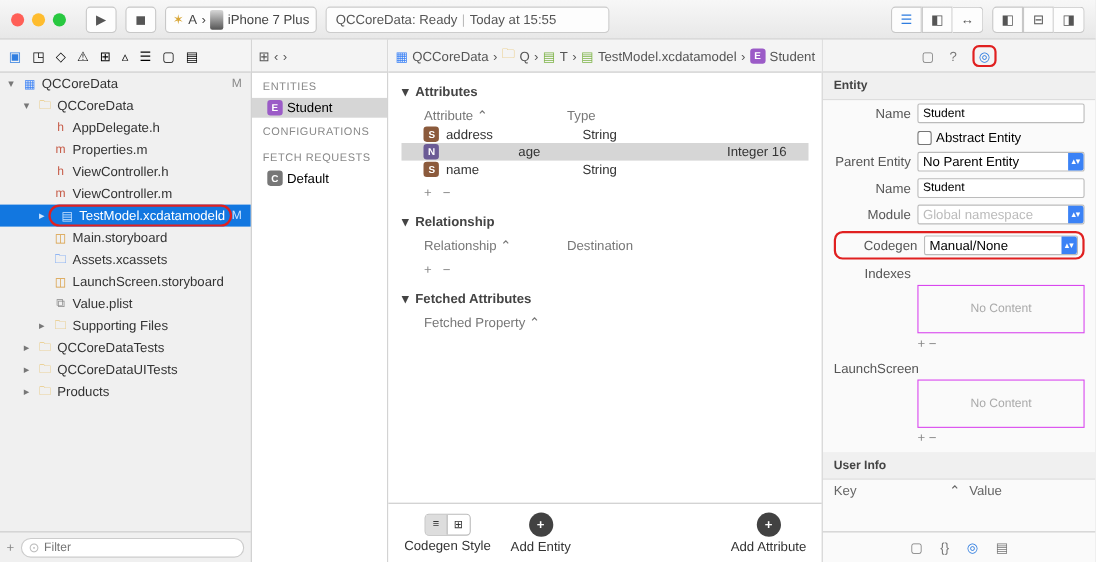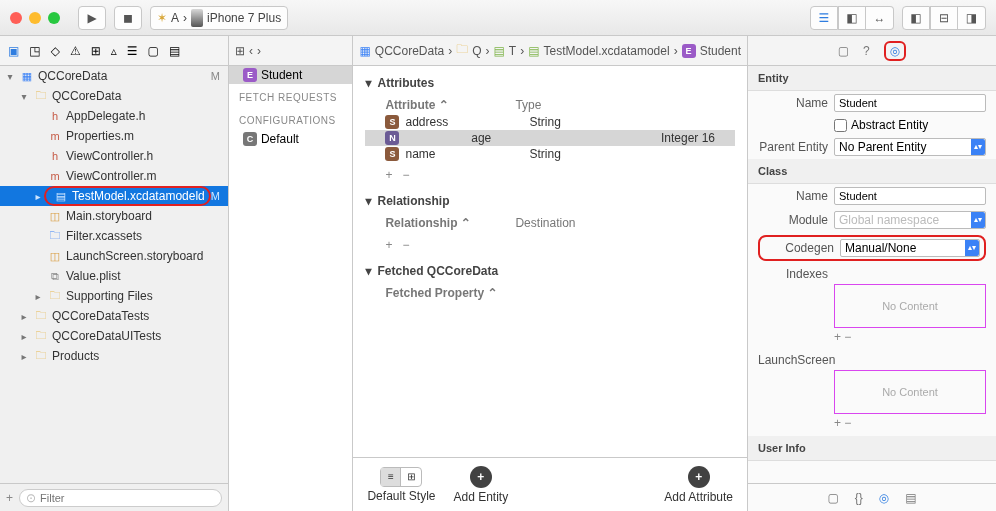--- a/index.html
+++ b/index.html
@@ -33,21 +33,21 @@
 .middle { width: 204px; border-right: 1px solid #c9c9c9; display: flex; flex-direction: column; background: #fff; }
 .navcrumb { height: 30px; border-bottom: 1px solid #c9c9c9; background: #f4f4f4; display: flex; align-items: center; padding: 0 6px; gap: 4px; font-size: 11px; color: #555; overflow: hidden; white-space: nowrap; }
 .sect-head { font-size: 10px; color: #888; letter-spacing: 0.5px; padding: 8px 10px 4px; }
 .entity-item { display: flex; align-items: center; gap: 4px; padding: 2px 14px; background: #d6d6d6; font-size: 12px; }
 .cfg-item { display: flex; align-items: center; gap: 4px; padding: 2px 14px; font-size: 12px; }
 .badge { width: 14px; height: 14px; border-radius: 3px; display: inline-flex; align-items: center; justify-content: center; font-size: 9px; color: #fff; font-weight: bold; }
 .center { flex: 1; display: flex; flex-direction: column; background: #fff; border-right: 1px solid #c9c9c9; }
 .centerscroll { flex: 1; overflow: auto; padding: 4px 12px 0; }
 .secrow { display: flex; align-items: center; padding: 6px 0; color: #444; font-weight: 600; }
 .colhead { display: flex; padding: 2px 20px; font-size: 11px; color: #777; }
-.colhead .c1 { width: 130px; font-weight: bold; }
+.colhead .c1 { width: 130px; }
 .attrrow { display: flex; align-items: center; padding: 1px 20px; font-size: 12px; color: #333; }
 .attrrow.sel { background: #d6d6d6; }
 .abadge { width: 14px; height: 14px; border-radius: 3px; background: #a94cc7; color: #fff; font-size: 9px; font-weight: bold; display: flex; align-items: center; justify-content: center; margin-right: 6px; }
 .attrrow .c1 { width: 124px; }
 .addrem { display: flex; gap: 10px; padding: 6px 20px; color: #888; }
 .centerbottom { height: 54px; border-top: 1px solid #c9c9c9; display: flex; align-items: center; padding: 0 14px; gap: 18px; }
 .vbtn { display: flex; flex-direction: column; align-items: center; font-size: 10px; color: #333; gap: 2px; }
 .circle { width: 22px; height: 22px; border-radius: 50%; background: #424242; color: #fff; display: flex; align-items: center; justify-content: center; font-weight: bold; }
 .segment { display: flex; border: 1px solid #bbb; border-radius: 4px; }
 .segment div { width: 20px; height: 18px; display: flex; align-items: center; justify-content: center; font-size: 10px; }
@@ -78,20 +78,25 @@
   </div>
   <div class="tbtn">▶</div>
   <div class="tbtn">◼</div>
   <div class="tbtn device">
     <span style="color:#d8a637">✶</span>
       <span>A</span>
       <span>›</span>
     <span style="width:12px;height:18px;background:linear-gradient(#d8d8d8,#555);border-radius:2px;display:inline-block"></span>
     <span>iPhone 7 Plus</span>
   </div>
+  <div class="statusbox">
+    <span>QCCoreData: Ready</span>
+    <span style="color:#bbb">|</span>
+    <span>Today at 15:55</span>
+  </div>
   <div class="spacer"></div>
   <div class="tgroup">
     <div class="tbtn group" style="color:#2f7de0">☰</div>
     <div class="tbtn group">◧</div>
     <div class="tbtn group">↔</div>
   </div>
   <div class="tgroup">
     <div class="tbtn group">◧</div>
     <div class="tbtn group">⊟</div>
     <div class="tbtn group">◨</div>
@@ -146,21 +151,21 @@
             <span>TestModel.xcdatamodeld</span>
         </span>
         <span class="m">M</span>
       </div>
       <div class="treerow" style="padding-left:44px">
           <span class="ficon" style="color:#d89b3c">◫</span>
           <span>Main.storyboard</span>
         </div>
       <div class="treerow" style="padding-left:44px">
           <span class="ficon" style="color:#3b82f6">🗀</span>
-          <span>Filter.xcassets</span>
+          <span>Assets.xcassets</span>
         </div>
       <div class="treerow" style="padding-left:44px">
           <span class="ficon" style="color:#d89b3c">◫</span>
           <span>LaunchScreen.storyboard</span>
         </div>
       <div class="treerow" style="padding-left:44px">
           <span class="ficon" style="color:#888">⧉</span>
           <span>Value.plist</span>
         </div>
       <div class="treerow" style="padding-left:32px">
@@ -192,26 +197,27 @@
       </div>
     </div>
   </div>
 
   <div class="middle">
     <div class="navcrumb">
       <span>⊞</span>
       <span>‹</span>
       <span>›</span>
     </div>
+    <div class="sect-head">ENTITIES</div>
     <div class="entity-item">
         <span class="badge" style="background:#9b5bc7">E</span>
         <span>Student</span>
       </div>
+    <div class="sect-head">CONFIGURATIONS</div>
     <div class="sect-head">FETCH REQUESTS</div>
-    <div class="sect-head">CONFIGURATIONS</div>
     <div class="cfg-item">
         <span class="badge" style="background:#777">C</span>
         <span>Default</span>
       </div>
   </div>
 
   <div class="center">
     <div class="navcrumb">
       <span style="color:#3b82f6">▦</span>
         <span>QCCoreData</span>
@@ -263,33 +269,33 @@
       <div class="colhead">
           <span class="c1"><span>Relationship</span> ⌃</span>
           <span>Destination</span>
         </div>
       <div class="addrem">
           <span>+</span>
           <span>−</span>
         </div>
       <div class="secrow">
           <span style="margin-right:6px">▾</span>
-          <span>Fetched QCCoreData</span>
+          <span>Fetched Attributes</span>
         </div>
       <div class="colhead">
           <span class="c1"><span>Fetched Property</span> ⌃</span>
         </div>
     </div>
     <div class="centerbottom">
       <div class="vbtn">
         <div class="segment">
             <div>≡</div>
             <div>⊞</div>
           </div>
-        <span>Default Style</span>
+        <span>Codegen Style</span>
       </div>
       <div class="vbtn">
         <div class="circle">+</div>
         <span>Add Entity</span>
       </div>
       <div style="flex:1"></div>
       <div class="vbtn">
         <div class="circle">+</div>
         <span>Add Attribute</span>
       </div>
@@ -313,21 +319,20 @@
           <input type="checkbox" style=""> 
           <span style="margin-left:4px">Abstract Entity</span>
         </div>
       <div class="rrow">
           <label>Parent Entity</label>
           <div class="sel">
             <span>No Parent Entity</span>
             <span class="arrows">▴▾</span>
           </div>
         </div>
-      <div class="rsect">Class</div>
       <div class="rrow">
           <label>Name</label>
           <input type="text" value="Student" style="">
         </div>
       <div class="rrow">
           <label>Module</label>
           <div class="sel" style="color:#bbb">
             <span>Global namespace</span>
             <span class="arrows">▴▾</span>
           </div>
@@ -345,20 +350,25 @@
           <label>Indexes</label>
         </div>
       <div class="nocontent">No Content</div>
       <div class="addrem2"><span>+</span> <span>−</span></div>
       <div class="rrow">
           <label>LaunchScreen</label>
         </div>
       <div class="nocontent">No Content</div>
       <div class="addrem2"><span>+</span> <span>−</span></div>
       <div class="rsect">User Info</div>
+      <div class="rrow" style="font-size:11px;color:#666">
+          <span style="flex:1">Key</span>
+          <span>⌃</span>
+          <span style="flex:1;margin-left:8px">Value</span>
+        </div>
     </div>
     <div class="rightbottom">
       <span>▢</span>
       <span>{}</span>
       <span style="color:#2f7de0">◎</span>
       <span>▤</span>
     </div>
   </div>
 </div>
 

